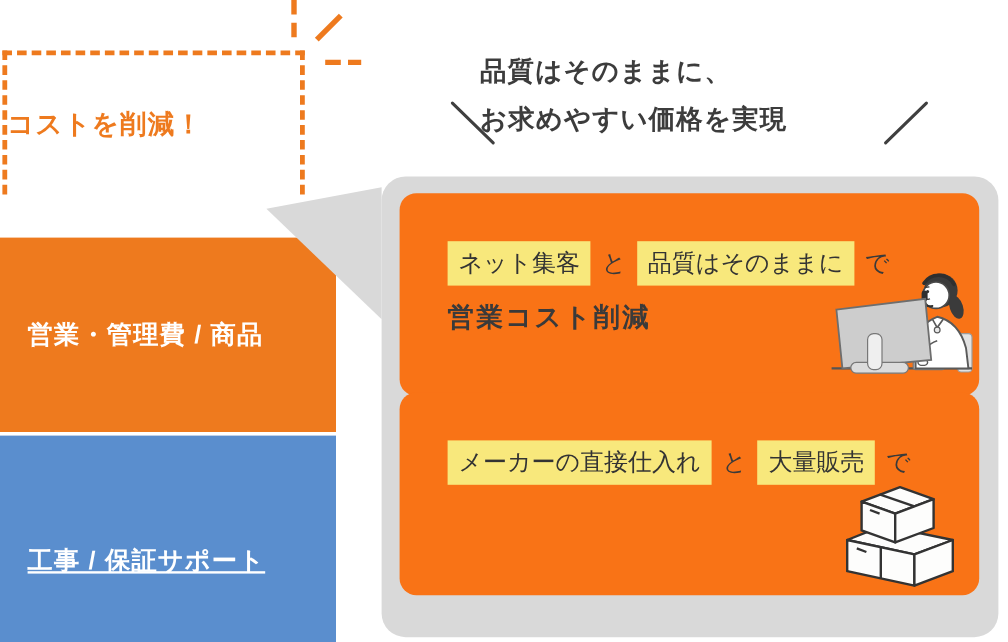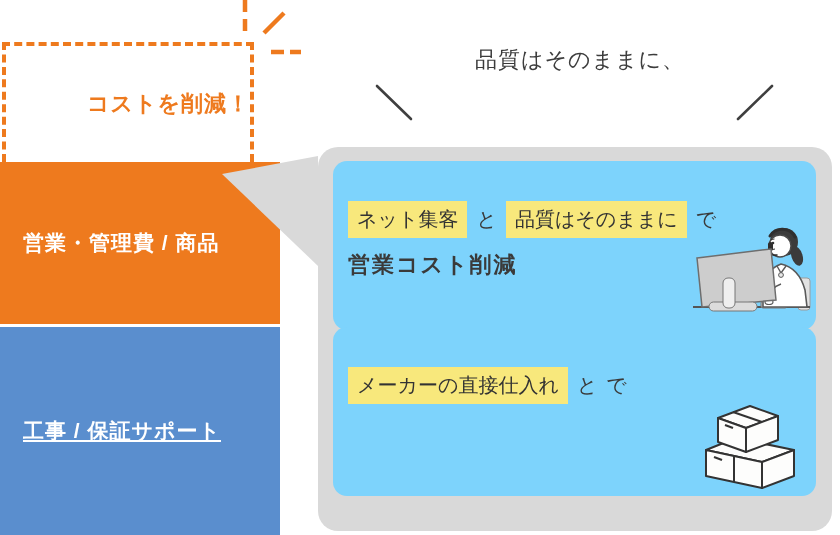--- a/index.html
+++ b/index.html
@@ -5,45 +5,45 @@
   * { margin:0; padding:0; box-sizing:border-box; }
   html,body { background:#fff; }
   .stage {
     position:relative; width:840px; height:535px; background:#fff;
     font-family:"Liberation Sans", sans-serif; overflow:hidden;
   }
   
   .badge {
     position:absolute; left:2px; top:42px; width:252px; height:120px;
     border:4px dashed var(--orange); border-bottom:none;
-    display:flex; align-items:center; justify-content:flex-end;
+    display:flex; align-items:center; justify-content:flex-start;
     color:var(--orange); font-size:22px; font-weight:700; letter-spacing:1px;
     background:#fff;
   }
   .seg {
     position:absolute; left:0; width:280px; display:flex; align-items:center;
-    padding-left:23px; color:#fff; font-size:21px; font-weight:700; letter-spacing:1px;
+    padding-left:23px; color:#fff; font-size:21px; font-weight:700; letter-spacing:1px;margin-top:36px;
   }
   .seg-orange { top:162px; height:162px; background:var(--orange); }
   .seg-blue   { top:327px; height:208px; background:var(--blue);text-decoration:underline; }
   
   .headline {
-    position:absolute; left:400px; top:40px; width:360px; text-align:center;
-    color:var(--ink); font-size:22px; font-weight:400; line-height:40px; letter-spacing:1px;
+    position:absolute; left:400px; top:40px; width:360px; 
+    color:var(--ink); font-size:22px; font-weight:700; line-height:40px; letter-spacing:1px;
   }
   
   .overlay { position:absolute; left:0; top:0; width:840px; height:535px; pointer-events:none; }
   
   .panel {
     position:absolute; left:318px; top:147px; width:514px; height:384px;
     background:var(--panel); border-radius:20px;
   }
   .card {
     position:absolute; left:15px; width:483px; height:169px;
-    background:#7dd3fc; border-radius:14px; padding:40px 0 0 15px; overflow:hidden;
+    background:#f97316; border-radius:14px; padding:40px 0 0 40px; overflow:hidden;
   }
   .card-1 { top:14px; }
   .card-2 { top:180px; }
   .tags { display:flex; align-items:center; gap:9px; font-size:20px; color:#333; white-space:nowrap; }
   .hl { background:var(--highlight); padding:5px 9px; font-weight:500; }
   .joiner { font-weight:500; color:#3a3a3a; }
   .card-title { margin-top:12px; font-size:22px; font-weight:700; color:#3a3a3a; letter-spacing:2px; }
   .illu { position:absolute; }
   .illu-woman { right:4px; bottom:2px; width:125px; height:110px; }
   .illu-boxes { right:8px; bottom:4px; width:112px; height:92px; }
@@ -59,20 +59,21 @@
 
   <div class="seg seg-orange">
     <span>営業・管理費 / 商品</span>
   </div>
   <div class="seg seg-blue">
     <span>工事 / 保証サポート</span>
   </div>
 
   <div class="headline">
     <div>品質はそのままに、</div>
+    <div>お求めやすい価格を実現</div>
   </div>
 
   <svg class="overlay" viewBox="0 0 840 535">
     <line x1="245" y1="0" x2="245" y2="31" stroke="#EE7A1E" stroke-width="4.5" stroke-dasharray="12 7"></line>
     <line x1="264" y1="33" x2="284" y2="13" stroke="#EE7A1E" stroke-width="4.5"></line>
     <line x1="271" y1="52" x2="301" y2="52" stroke="#EE7A1E" stroke-width="4.5" stroke-dasharray="13 6"></line>
     <line x1="377" y1="86" x2="411" y2="119" stroke="#3F3F3F" stroke-width="2.6" stroke-linecap="round"></line>
     <line x1="738" y1="119" x2="772" y2="86" stroke="#3F3F3F" stroke-width="2.6" stroke-linecap="round"></line>
     <polygon points="222,174 318,156 318,266" fill="#D9D9D9"></polygon>
   </svg>
@@ -109,20 +110,21 @@
         <polygon points="10,40 84,31 89,82 15,89" fill="#CDCDCD" stroke="#6E6E6E" stroke-width="1.5"></polygon>
         <rect x="22" y="84" width="48" height="9" rx="4.5" fill="#DCDCDC" stroke="#777"></rect>
         <rect x="36" y="60" width="12" height="30" rx="5" fill="#EFEFEF" stroke="#777"></rect>
       </svg>
     </div>
 
     <div class="card card-2">
       <div class="tags">
         <span class="hl">メーカーの直接仕入れ</span>
         <span class="joiner">と</span>
+        <span class="hl">大量販売</span>
         <span class="joiner">で</span>
       </div>
 
       <svg class="illu illu-boxes" viewBox="0 0 112 92">
         <g fill="#FDFDFC" stroke="#333" stroke-width="2" stroke-linejoin="round">
           <polygon points="10,50 40,38 98,50 66,62"></polygon>
           <polygon points="10,50 66,62 66,88 10,76"></polygon>
           <polygon points="66,62 98,50 98,76 66,88"></polygon>
           <line x1="38" y1="56" x2="38" y2="82"></line>
           <line x1="18" y1="57" x2="26" y2="60"></line>

